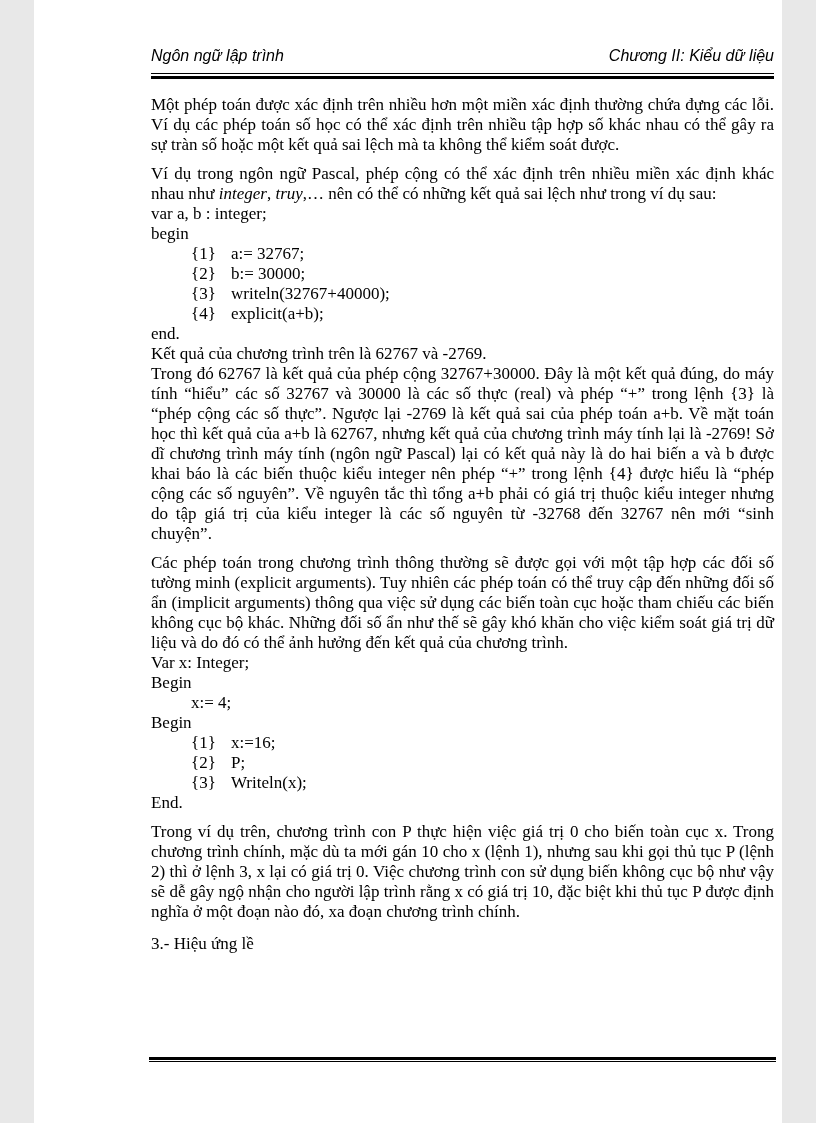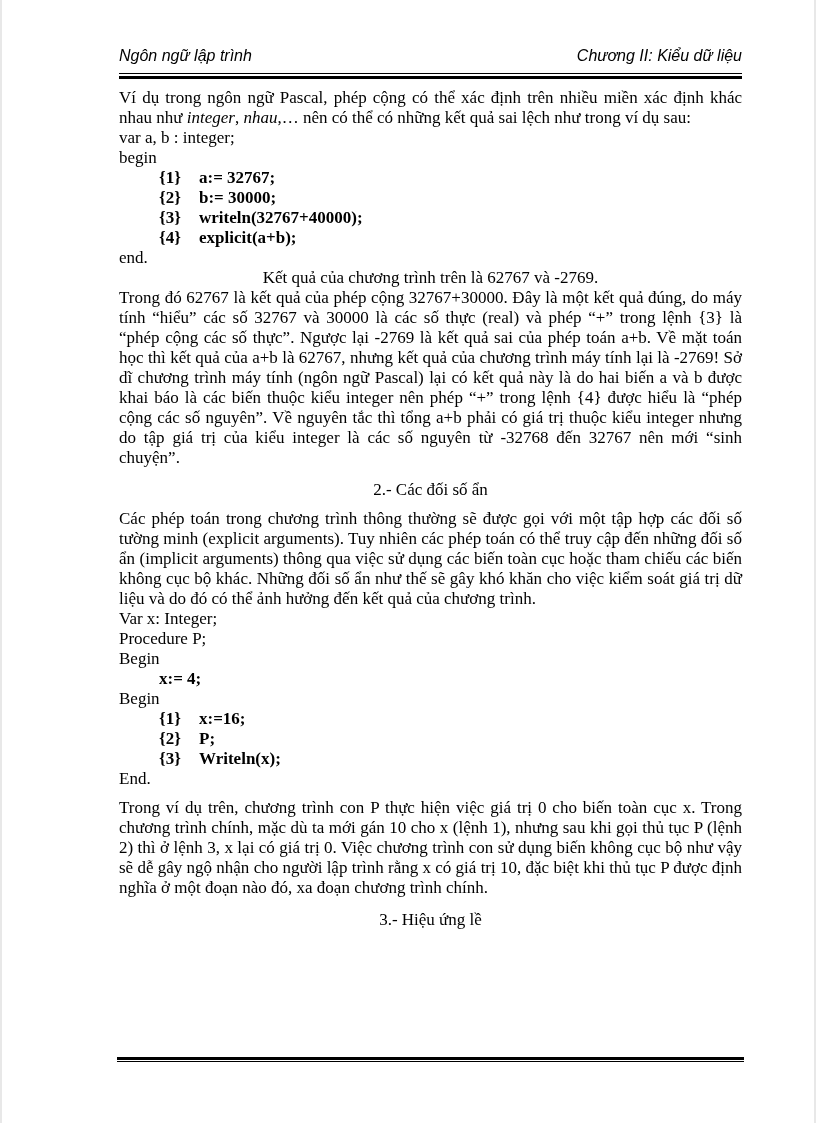--- a/index.html
+++ b/index.html
@@ -1,19 +1,19 @@
 <!DOCTYPE html>
 <html><head>
 <meta charset="utf-8">
 <style>
   * { margin: 0; padding: 0; box-sizing: border-box; }
   html, body { background: #e8e8e8; }
   .page {
     position: relative;
-    width: 812px;
+    width: 748px;
     height: 1123px;
     margin: 0 auto;
     background: #ffffff;
     color: #000;
     font-family: "Liberation Serif", serif;
     overflow: hidden;
   }
   .content {
     position: absolute;
     left: 117px;
@@ -33,29 +33,29 @@
     padding-bottom: 7px;
   }
   .rule-thin-thick .t { height: 1px; background: #000; }
   .rule-thin-thick .g { height: 2px; }
   .rule-thin-thick .b { height: 3px; background: #000; }
   .rule-thick-thin .t { height: 3px; background: #000; }
   .rule-thick-thin .g { height: 1px; }
   .rule-thick-thin .b { height: 1px; background: #000; }
   
   .bodytext { font-size: 17px; line-height: 20px; }
-  p { margin: 0; text-align: center; }
+  p { margin: 0; }
   .just { text-align: justify; }
   .mt-first { margin-top: 16px; }
   .mt-para  { margin-top: 9px; }
   .mt-sec   { margin-top: 12px; }
   .heading { font-size: 17px; line-height: 20px; font-weight: normal; }
   
   .code-line { line-height: 20px; white-space: pre; }
-  .code-line.indented { padding-left: 40px; font-weight: bold; }
+  .code-line.indented { padding-left: 40px; }
   .code-label { display: inline-block; width: 40px; }
   em { font-style: italic; }
   
   .footer {
     position: absolute;
     left: 115px;
     top: 1057px;
     width: 627px;
   }
   .page-number {
@@ -76,45 +76,44 @@
       <span>Chương II: Kiểu dữ liệu</span>
     </div>
     <div class="rule-thin-thick">
       <div class="t"></div>
       <div class="g"></div>
       <div class="b"></div>
     </div>
 
     <div class="bodytext">
 
+      <p class="just mt-first">Một phép toán được xác định trên nhiều hơn một miền xác định thường chứa đựng các lỗi. Ví dụ các phép toán số học có thể xác định trên nhiều tập hợp số khác nhau có thể gây ra sự tràn số hoặc một kết quả sai lệch mà ta không thể kiểm soát được.</p>
 
-      <p class="just mt-para"><span>Ví dụ trong ngôn ngữ Pascal, phép cộng có thể xác định trên nhiều miền xác định khác nhau như </span><em>integer</em><span>, </span><em>nhau</em><span>,… nên có thể có những kết quả sai lệch như trong ví dụ sau:</span></p>
+      <p class="just mt-para"><span>Ví dụ trong ngôn ngữ Pascal, phép cộng có thể xác định trên nhiều miền xác định khác nhau như </span><em>integer</em><span>, </span><em>truy</em><span>,… nên có thể có những kết quả sai lệch như trong ví dụ sau:</span></p>
 
       <div>
         <div class="code-line"><span>var a, b : integer;</span></div>
         <div class="code-line"><span>begin</span></div>
         <div class="code-line indented"><span class="code-label">{1}</span><span>a:= 32767;</span></div>
         <div class="code-line indented"><span class="code-label">{2}</span><span>b:= 30000;</span></div>
         <div class="code-line indented"><span class="code-label">{3}</span><span>writeln(32767+40000);</span></div>
         <div class="code-line indented"><span class="code-label">{4}</span><span>explicit(a+b);</span></div>
         <div class="code-line"><span>end.</span></div>
       </div>
 
       <p>Kết quả của chương trình trên là 62767 và -2769.</p>
 
       <p class="just">Trong đó 62767 là kết quả của phép cộng 32767+30000. Đây là một kết quả đúng, do máy tính “hiểu” các số 32767 và 30000 là các số thực (real) và phép “+” trong lệnh {3} là “phép cộng các số thực”. Ngược lại -2769 là kết quả sai của phép toán a+b. Về mặt toán học thì kết quả của a+b là 62767, nhưng kết quả của chương trình máy tính lại là -2769!  Sở dĩ chương trình máy tính (ngôn ngữ Pascal) lại có kết quả này là do hai biến a và b được khai báo là các biến thuộc kiểu integer nên phép “+” trong lệnh {4} được hiểu là “phép cộng các số nguyên”. Về nguyên tắc thì tổng a+b phải có giá trị thuộc kiểu integer nhưng do tập giá trị của kiểu integer là các số nguyên từ -32768 đến 32767 nên mới “sinh chuyện”.</p>
 
-      <p class="heading mt-sec">2.- Các đối số ẩn</p>
 
       <p class="just mt-para">Các phép toán trong chương trình thông thường sẽ được gọi với một tập hợp các đối số tường minh (explicit arguments). Tuy nhiên các phép toán có thể truy cập đến những đối số ẩn (implicit arguments) thông qua việc sử dụng các biến toàn cục hoặc tham chiếu các biến không cục bộ khác. Những đối số ẩn như thế sẽ gây khó khăn cho việc kiểm soát giá trị dữ liệu và do đó có thể ảnh hưởng đến kết quả của chương trình.</p>
 
 
       <div>
         <div class="code-line"><span>Var x: Integer;</span></div>
-        <div class="code-line"><span>Procedure P;</span></div>
         <div class="code-line"><span>Begin</span></div>
         <div class="code-line indented"><span>x:= 4;</span></div>
         <div class="code-line"><span>Begin</span></div>
         <div class="code-line indented"><span class="code-label">{1}</span><span>x:=16;</span></div>
         <div class="code-line indented"><span class="code-label">{2}</span><span>P;</span></div>
         <div class="code-line indented"><span class="code-label">{3}</span><span>Writeln(x);</span></div>
         <div class="code-line"><span>End.</span></div>
       </div>
 
       <p class="just mt-para">Trong ví dụ trên, chương trình con P thực hiện việc giá trị 0 cho biến toàn cục x. Trong chương trình chính, mặc dù ta mới gán 10 cho x (lệnh 1), nhưng sau khi gọi thủ tục P (lệnh 2) thì ở lệnh 3, x lại có giá trị 0. Việc chương trình con sử dụng biến không cục bộ như vậy sẽ dễ gây ngộ nhận cho người lập trình rằng x có giá trị 10, đặc biệt khi thủ tục P được định nghĩa ở một đoạn nào đó, xa đoạn chương trình chính.</p>

